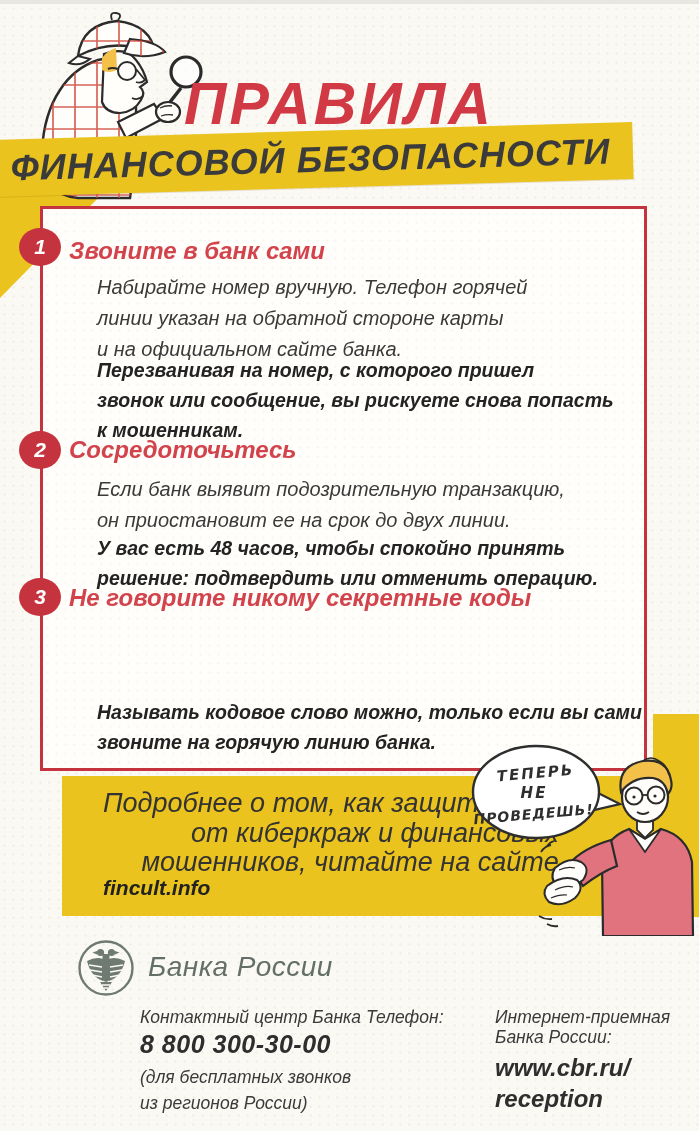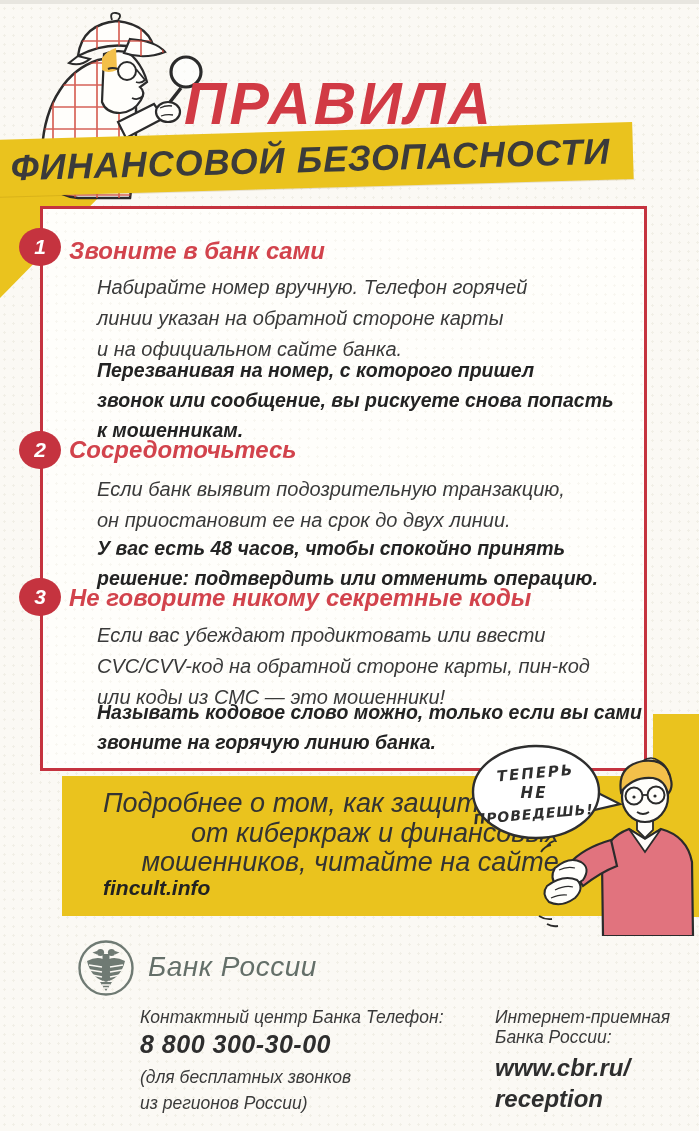--- a/index.html
+++ b/index.html
@@ -129,23 +129,20 @@
 
   <div class="abs badge" style="left:19px;top:427px;">2</div>
   <div class="abs rule-heading" style="left:69px;top:432px;">Сосредоточьтесь</div>
   <div class="abs rule-body pre" style="left:97px;top:470px;">Если банк выявит подозрительную транзакцию,
 он приостановит ее на срок до двух линии.</div>
   <div class="abs rule-emph pre" style="left:97px;top:529px;">У вас есть 48 часов, чтобы спокойно принять
 решение: подтвердить или отменить операцию.</div>
 
   <div class="abs badge" style="left:19px;top:574px;">3</div>
   <div class="abs rule-heading" style="left:69px;top:580px;">Не говорите никому секретные коды</div>
-  <div class="abs rule-body pre" style="left:97px;top:616px;">Если вас убеждают продиктовать или ввести
-CVC/CVV-код на обратной стороне карты, пин-код
-или коды из СМС — это мошенники!</div>
   <div class="abs rule-emph pre" style="left:97px;top:693px;">Называть кодовое слово можно, только если вы сами
 звоните на горячую линию банка.</div>
 
   <div class="abs info-text pre">Подробнее о том, как защититься
 от киберкраж и финансовых
 мошенников, читайте на сайте</div>
   <div class="abs info-site">fincult.info</div>
 
   <svg class="abs" style="left:468px;top:736px;z-index:5;" width="160" height="110" viewBox="0 0 160 110">
     <path d="M128 52 L152 64 L126 70 Z" fill="#FFFFFF" stroke="#2E2E2E" stroke-width="2.2"></path>
@@ -201,21 +198,21 @@
       <path d="M49 23 Q40 18.5 33 21 L33 43 Q45 39 49 23 Z"></path>
       <ellipse cx="30" cy="33" rx="6" ry="11"></ellipse>
       <path d="M24 44 L36 44 L30 53 Z"></path>
     </g>
     <g stroke="#FBF9F4" stroke-width="1.6" fill="none">
       <path d="M13 27 L26 29 M14 32 L26 34 M16 37 L26 39"></path>
       <path d="M47 27 L34 29 M46 32 L34 34 M44 37 L34 39"></path>
       <path d="M26 47 L34 47 M28 50 L32 50"></path>
     </g>
   </svg>
-  <div class="abs logo-text">Банк России</div>
+  <div class="abs logo-text">Банка России</div>
 
   <div class="abs contact-label">Контактный центр Банка Телефон:</div>
   <div class="abs contact-phone">8 800 300-30-00</div>
   <div class="abs contact-note pre">(для бесплатных звонков
 из регионов России)</div>
 
   <div class="abs reception-label pre">Интернет-приемная
 Банка России:</div>
   <div class="abs reception-url pre">www.cbr.ru/
 reception</div>

